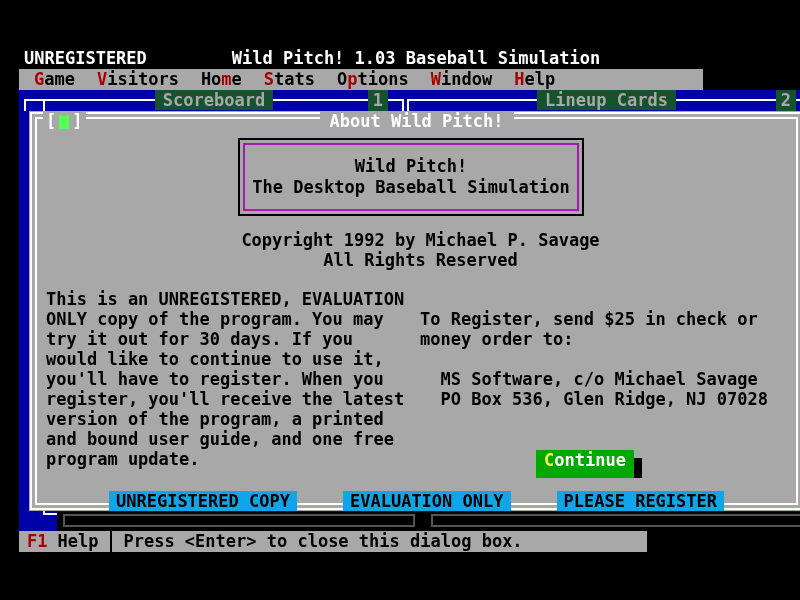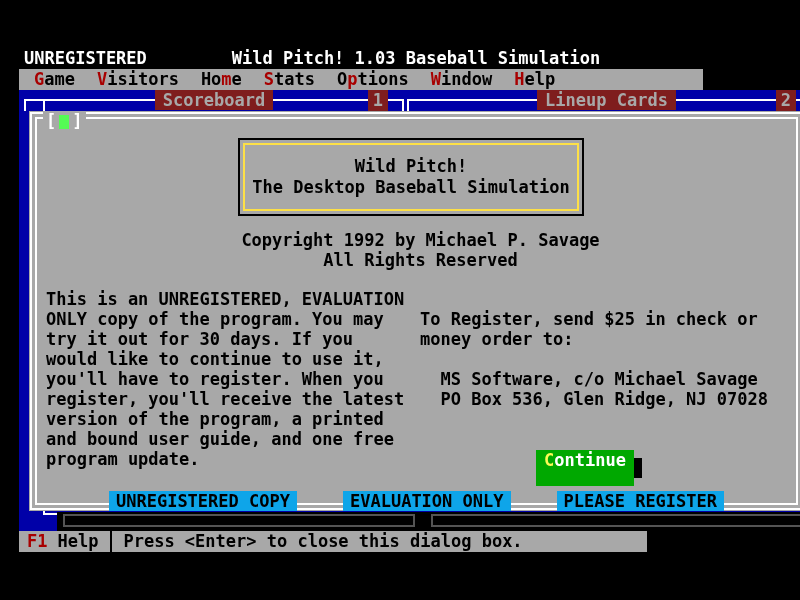--- a/index.html
+++ b/index.html
@@ -25,21 +25,21 @@
 
   
   .desktop { left:3px; top:90px; width:794px; height:441px; background:#0000A8; }
 
   
   .win-header { position:absolute; top:0; height:21px; }
   .win-header .hline { position:absolute; left:0; right:0; top:9px; height:2px; background:#fff; }
   .win-header .cl { position:absolute; left:0; top:9px; width:2px; height:12px; background:#fff; }
   .win-header .cr { position:absolute; right:0; top:9px; width:2px; height:12px; background:#fff; }
   .win-header .wtitle { position:absolute; left:0; right:0; top:0; text-align:center; line-height:21px; color:#A8A8A8; z-index:1; pointer-events:none; }
-  .win-header .wtitle span, .win-header .wnum { background:#7f1d1d; padding:0 8px; }
+  .win-header .wtitle span, .win-header .wnum { background:#14532d; padding:0 8px; }
   .win-header .wnum { position:absolute; top:0; line-height:21px; color:#A8A8A8; z-index:1; padding:0 5px; }
 
   .vline1 { left:8px; top:9px; width:2px; height:416px; background:#fff; }
   .corner1 { left:8px; top:423px; width:16px; height:2px; background:#fff; }
 
   
   .shadow-right  { left:785px; top:42px; width:12px; height:489px; background:#000; }
   .shadow-bottom { left:22px; top:422px; width:775px; height:19px; background:#000; }
   .ghost-border { position:absolute; border:2px solid #545454; background:transparent; }
 
@@ -49,29 +49,29 @@
   .b-inner { position:absolute; left:6px; top:6px; right:6px; bottom:6px; border:2px solid #fff; }
 
   .close-box { position:absolute; left:14px; top:0; height:20px; line-height:20px;
                background:#A8A8A8; color:#fff; padding:0 3px; z-index:2; }
   .green-sq { display:inline-block; width:10px; height:14px; background:#54FC54; vertical-align:-2px; margin:0 3px; }
 
   .dialog-title { position:absolute; left:50%; transform:translateX(-50%); top:0; height:20px;
                   line-height:20px; background:#A8A8A8; color:#fff; padding:0 10px; z-index:2; white-space:pre; }
 
   .version-box { position:absolute; left:209px; top:27px; width:346px; height:78px; border:2px solid #000; }
-  .version-box .inner { position:absolute; left:3px; top:3px; right:3px; bottom:3px; border:2px solid #fde047;
+  .version-box .inner { position:absolute; left:3px; top:3px; right:3px; bottom:3px; border:2px solid #a21caf;
                         display:flex; flex-direction:column; justify-content:center; align-items:center; line-height:21px; }
 
   .copyright { position:absolute; left:0; right:0; top:119px; text-align:center; line-height:20px; white-space:pre;padding-left:8px; }
   .left-par  { position:absolute; left:17px;  top:178px; line-height:20px; white-space:pre; }
   .right-par { position:absolute; left:391px; top:198px; line-height:20px; white-space:pre; }
 
   .btn-shadow { position:absolute; left:515px; top:347px; width:98px; height:20px; background:#000; }
-  .continue-btn { position:absolute; left:507px; top:339px; width:98px; height:36px; background:#00A800;
+  .continue-btn { position:absolute; left:507px; top:339px; width:98px; height:28px; background:#00A800;
                   color:#fff; line-height:20px; text-align:center; cursor:default; }
   .continue-btn .hot { color:#FCFC54; }
 
   .footer-labels { position:absolute; left:0; right:0; top:380px; height:20px;
                    display:flex; justify-content:center; gap:46px; z-index:2; }
   .footer-labels span { background:#0ea5e9; padding:0 7px; line-height:20px; white-space:pre; }
 
   
   .statusbar { left:3px; top:531px; width:628px; height:21px; background:#A8A8A8; color:#000;
                display:flex; align-items:center; line-height:21px; }
@@ -126,20 +126,21 @@
       <div class="ghost-border" style="left:374px; top:2px; width:390px; height:13px;"></div>
     </div>
   </div>
 
   <div class="abs dialog">
     <div class="b-outer"></div>
     <div class="b-inner"></div>
 
     <div class="close-box">[<span class="green-sq"></span>]</div>
 
+    <div class="dialog-title">About Wild Pitch!</div>
 
     <div class="version-box">
       <div class="inner">
         <div>Wild Pitch!</div>
         <div>The Desktop Baseball Simulation</div>
       </div>
     </div>
 
     <div class="copyright">Copyright 1992 by Michael P. Savage
 All Rights Reserved</div>

